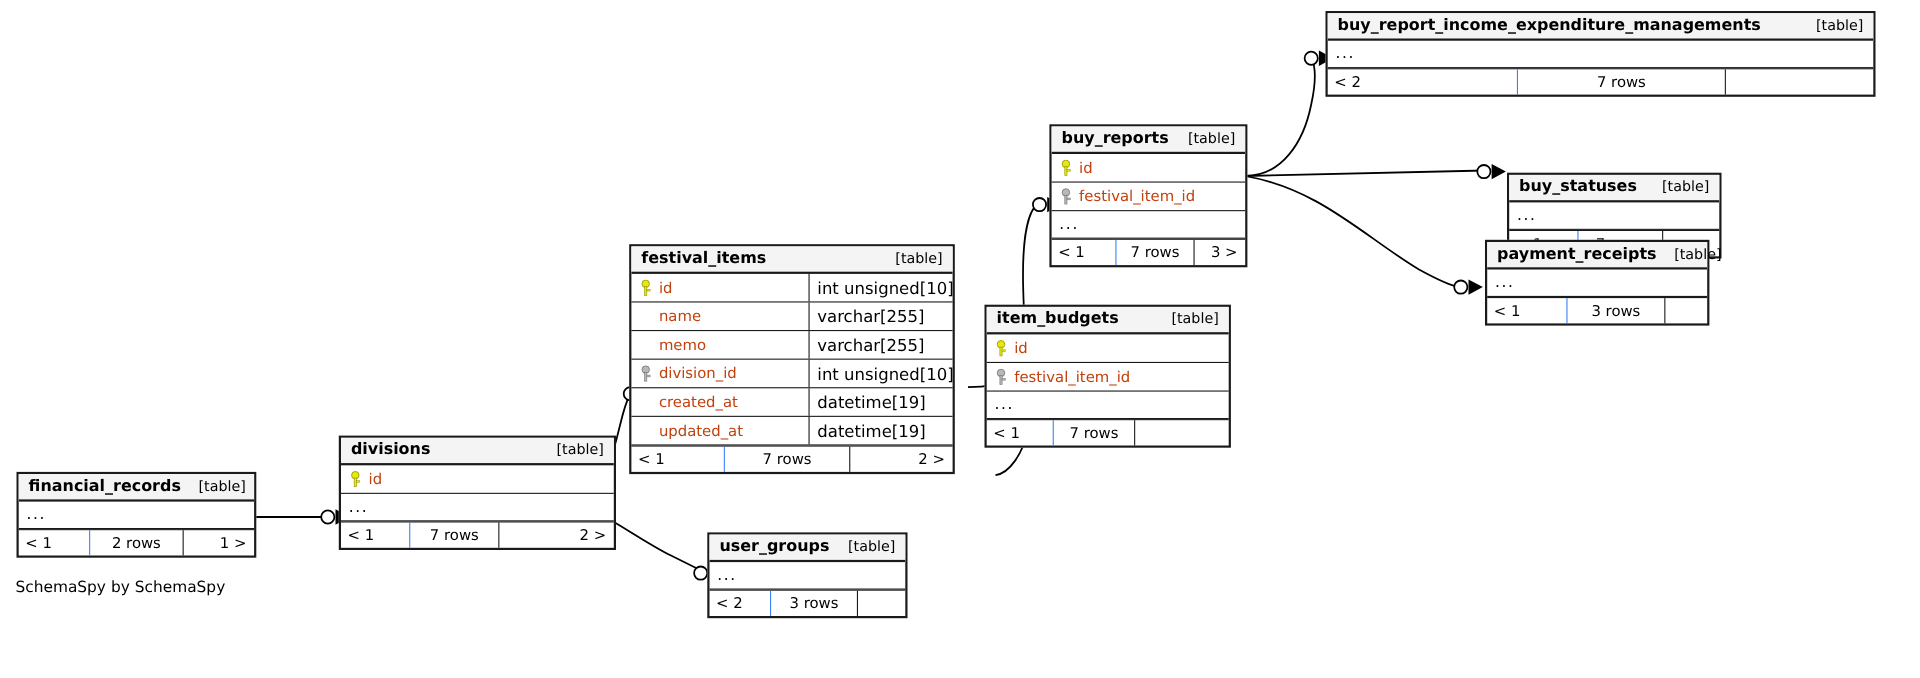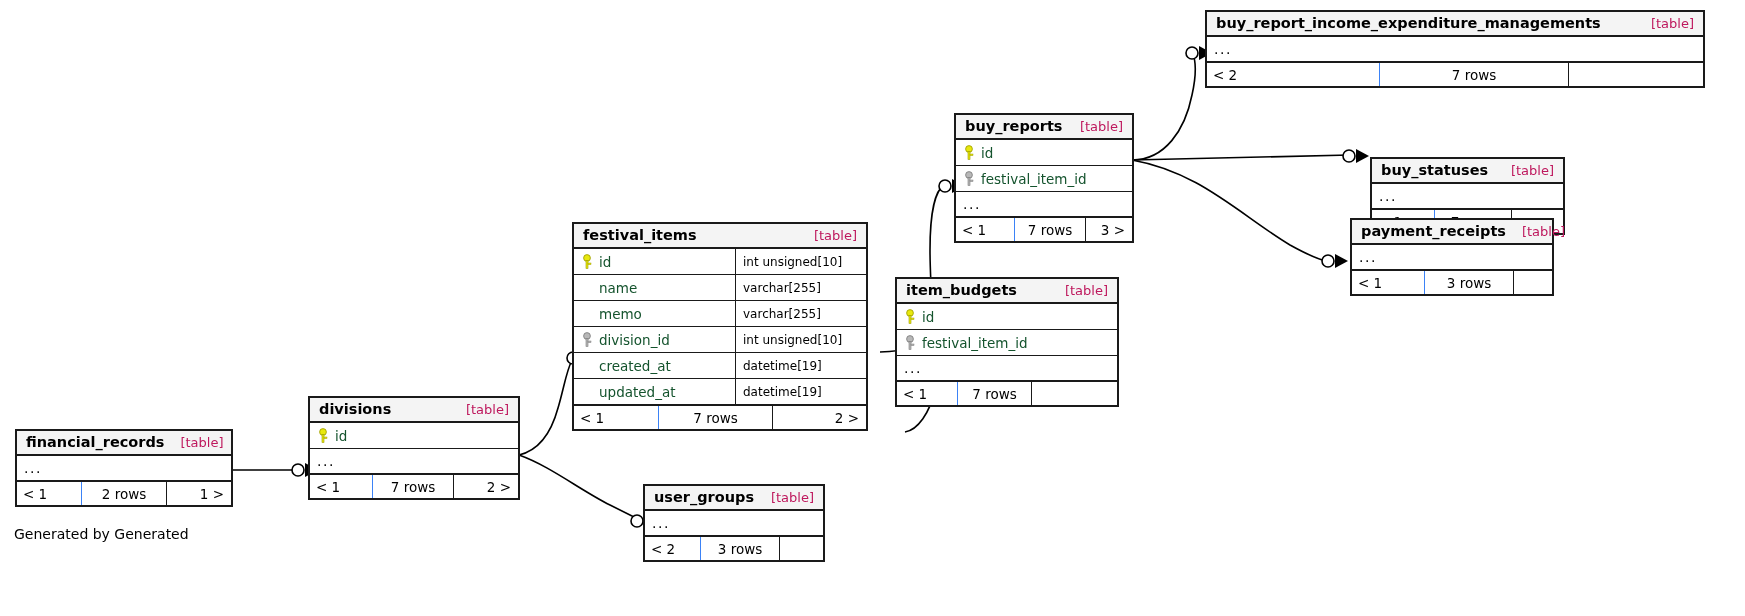--- a/index.html
+++ b/index.html
@@ -45,47 +45,47 @@
     height: 25px;
   }
   .tbl-title .tname {
     font-weight: bold;
     font-size: 14.5px;
     color: #000000;
     white-space: nowrap;
   }
   .tbl-title .ttag {
     font-size: 13px;
-    color: #be185d;
+    color: #000000;
     margin-left: 16px;
     white-space: nowrap;
   }
   .col-row {
     display: flex;
     align-items: stretch;
     border-bottom: 1px solid #1a1a1a;
     height: 26px;
     box-sizing: border-box;
   }
   .col-row:last-child { border-bottom: none; }
   .col-name {
     display: flex;
     align-items: center;
     flex: 1 1 auto;
     padding-left: 6px;
     font-size: 13.5px;
-    color: #14532d;
+    color: #c2410c;
     white-space: nowrap;
     box-sizing: border-box;
   }
   .col-type {
     display: flex;
     align-items: center;
     padding-left: 7px;
-    font-size: 12px;
+    font-size: 15px;
     color: #000000;
     white-space: nowrap;
     border-left: 1px solid #1a1a1a;
     box-sizing: border-box;
   }
   .keyicon {
     width: 14px;
     min-width: 14px;
     height: 16px;
     margin-right: 5px;
@@ -375,21 +375,21 @@
       <div class="col-type" style="width:131px;">datetime[19]</div>
     </div>
 
     <div class="footer-row">
       <div class="footer-cell left" style="width:84px;">&lt; 1</div>
       <div class="footer-cell mid" style="width:115px;">7 rows</div>
       <div class="footer-cell right" style="flex:1;">2 &gt;</div>
     </div>
   </div>
 
-  <div class="table-box" style="left:308px; top:396px; width:212px;">
+  <div class="table-box" style="left:308px; top:396px; width:252px;">
     <div class="tbl-title">
       <span class="tname">divisions</span>
       <span class="ttag">[table]</span>
     </div>
     <div class="col-row">
       <div class="col-name">
         <span class="keyicon">
           <svg width="14" height="16" viewBox="0 0 14 16">
             <circle cx="7" cy="4" r="3.4" fill="#e8e80d" stroke="#9a9a00" stroke-width="0.8"></circle>
             <rect x="6" y="6.5" width="2" height="8" fill="#e8e80d" stroke="#9a9a00" stroke-width="0.6"></rect>
@@ -426,15 +426,15 @@
       <span class="ttag">[table]</span>
     </div>
     <div class="ellipsis-row">...</div>
     <div class="footer-row">
       <div class="footer-cell left" style="width:55px;">&lt; 2</div>
       <div class="footer-cell mid" style="width:80px;">3 rows</div>
       <div class="footer-cell right" style="flex:1;"></div>
     </div>
   </div>
 
-  <div class="caption">Generated by Generated</div>
+  <div class="caption">SchemaSpy by SchemaSpy</div>
 
 </div>
 
 </body></html>

